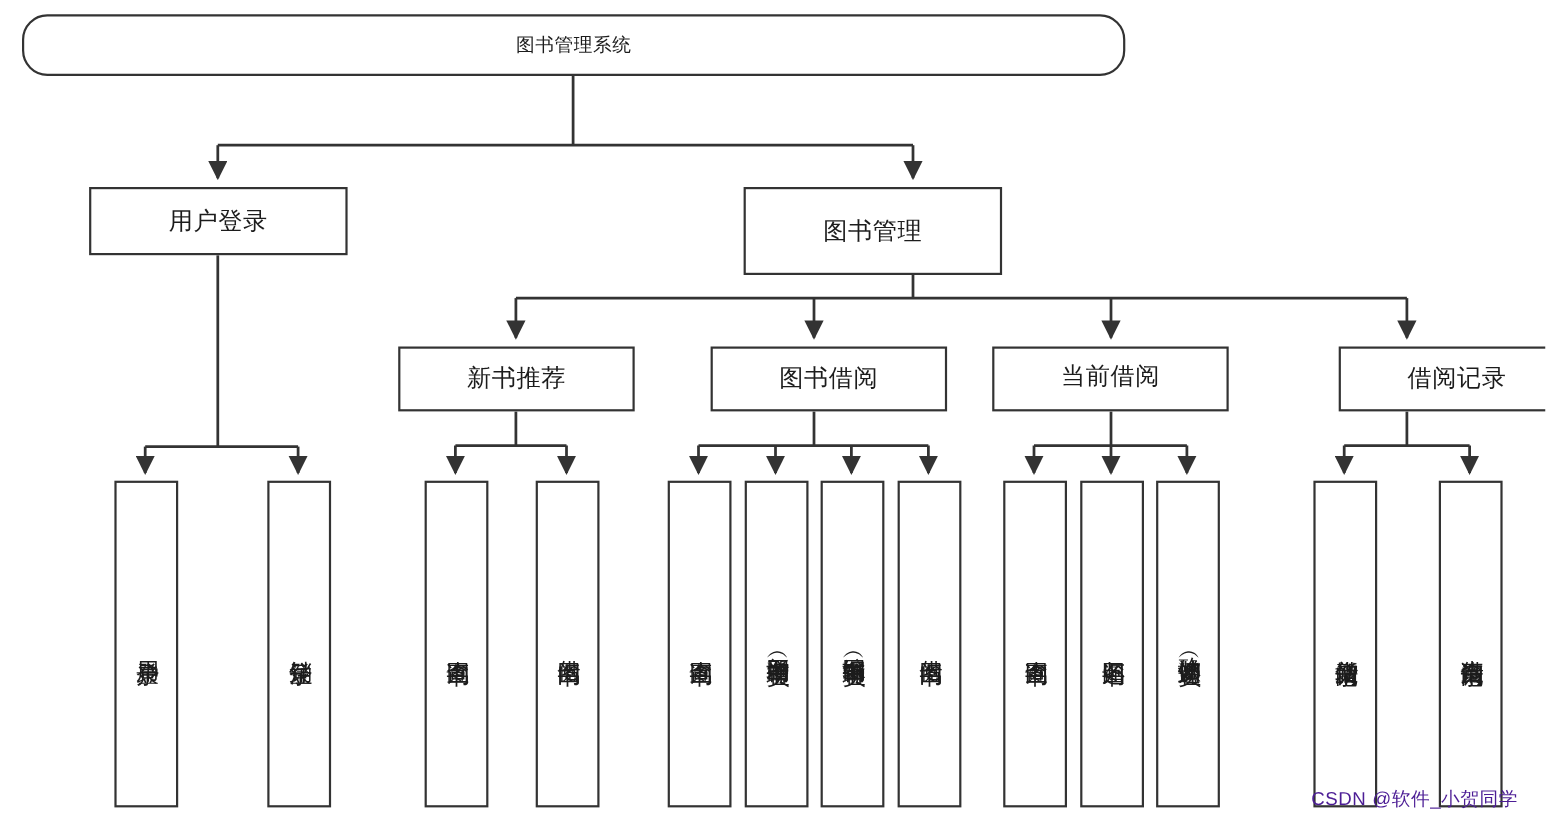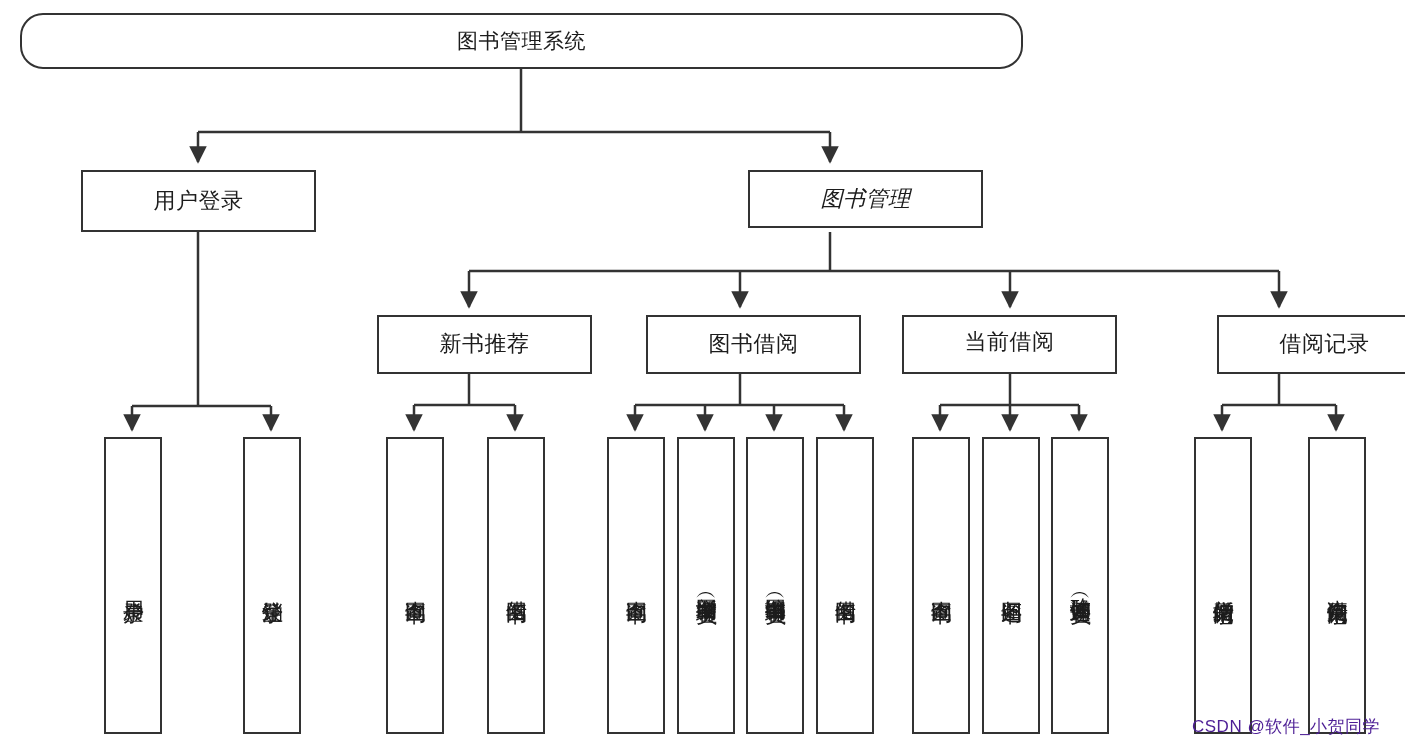--- a/index.html
+++ b/index.html
@@ -51,21 +51,21 @@
     letter-spacing: 1px;
     padding: 4px 0;
   }
   .node.vertical .vlabel {
     writing-mode: vertical-rl;
     text-orientation: upright;
     text-align: center;
     display: block;
   }
   .node.root {
-    font-size: 21px;
+    font-size: 17px;
     border-radius: 23px;
   }
   .watermark {
     position: absolute;
     left: 1192px;
     top: 715px;
     font-size: 17px;
     color: #4c1d95;
     white-space: nowrap;
     z-index: 3;
@@ -130,25 +130,25 @@
   </svg>
 
   <div class="node horizontal root" style="left:20px; top:13px; width:1003px; height:56px;">
     <span>图书管理系统</span>
   </div>
 
   <div class="node horizontal" style="left:81px; top:170px; width:235px; height:62px;">
     <span>用户登录</span>
   </div>
 
-  <div class="node horizontal" style="left:748px; top:170px; width:235px; height:58px;font-style:italic;">
+  <div class="node horizontal" style="left:676px; top:170px; width:235px; height:80px;">
     <span>图书管理</span>
   </div>
 
-  <div class="node horizontal" style="left:377px; top:315px; width:215px; height:59px;">
+  <div class="node horizontal" style="left:362px; top:315px; width:215px; height:59px;">
     <span>新书推荐</span>
   </div>
 
   <div class="node horizontal" style="left:632px; top:315px; width:215px; height:59px;margin-left:14px;">
     <span>图书借阅</span>
   </div>
 
   <div class="node horizontal" style="left:902px; top:315px; width:215px; height:59px;font-family:Liberation Mono, monospace;">
     <span>当前借阅</span>
   </div>

